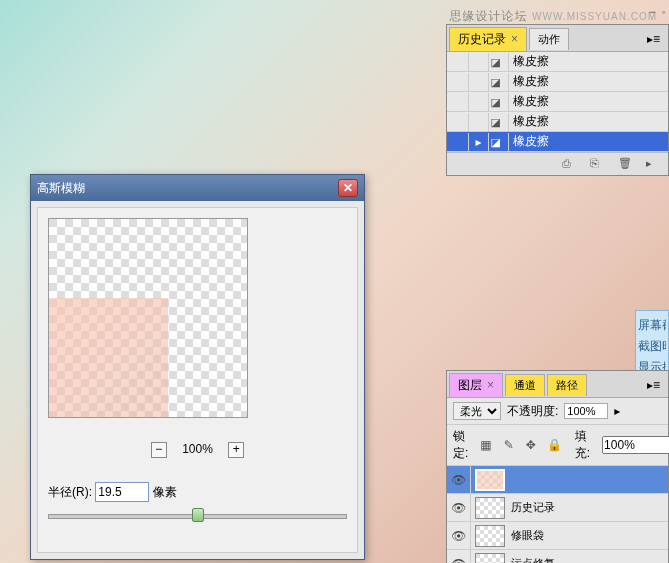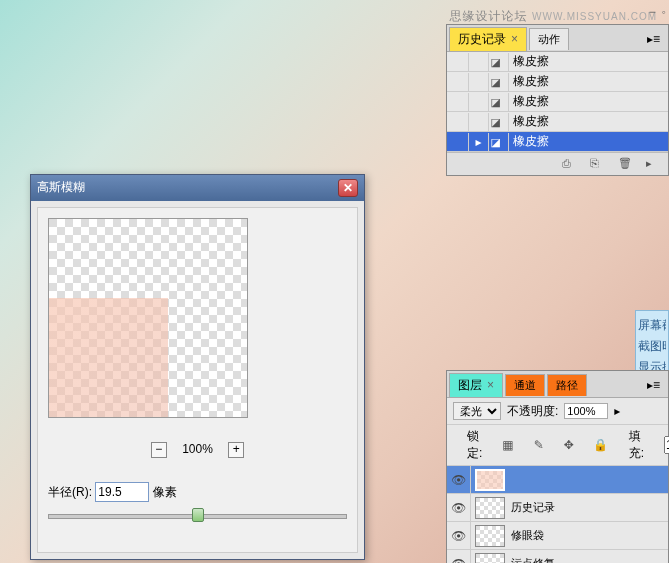--- a/index.html
+++ b/index.html
@@ -2,21 +2,21 @@
 <html><head>
 <meta charset="utf-8">
 <style>
 *{box-sizing:border-box;margin:0;padding:0;font-family:"Microsoft YaHei",sans-serif;font-size:12px}
 body{width:669px;height:563px;position:relative;overflow:hidden;background:linear-gradient(135deg,#a8e0d8 0%,#d4e8e0 20%,#f0d8c8 50%,#e8c8b8 70%,#d8a898 100%)}
 .watermark{position:absolute;top:8px;right:12px;color:#888;font-size:13px;letter-spacing:1px}
 .watermark .sub{font-size:10px;color:#aaa}
 
 
 .gb-dialog{position:absolute;left:30px;top:174px;width:335px;background:#e8e8e8;border:1px solid #4a5a7a;box-shadow:2px 2px 8px rgba(0,0,0,0.3)}
-.gb-title{background:linear-gradient(#6a8ab8,#4a6a98);color:#fff;padding:4px 6px;display:flex;justify-content:space-between;align-items:flex-start;font-size:13px}
+.gb-title{background:linear-gradient(#6a8ab8,#4a6a98);color:#fff;padding:4px 6px;display:flex;justify-content:space-between;align-items:center;font-size:13px}
 .gb-close{width:20px;height:18px;background:linear-gradient(#e88,#c44);border:1px solid #833;color:#fff;display:flex;align-items:center;justify-content:center;border-radius:3px;cursor:pointer;font-weight:bold}
 .gb-body{background:#f0f0f0;border:1px solid #ccc;margin:6px;padding:10px;display:flex;gap:10px}
 .gb-left{flex:1}
 .gb-preview{width:200px;height:200px;border:1px solid #999;background:repeating-conic-gradient(#fff 0 25%,#ddd 0 50%) 0 0/16px 16px;position:relative;overflow:hidden}
 .gb-preview::after{content:"";position:absolute;left:0;bottom:0;width:60%;height:60%;background:linear-gradient(135deg,rgba(248,200,180,0.7),rgba(240,180,160,0.5))}
 .gb-zoom{text-align:center;margin:24px 0}
 .gb-zoom .zbtn{display:inline-block;width:16px;height:16px;border:1px solid #888;text-align:center;line-height:12px;margin:0 12px;cursor:pointer;background:#f8f8f8}
 .gb-radius{margin:16px 0}
 .gb-radius input{width:54px;border:1px solid #7a9ac8;padding:2px;text-align:left}
 .gb-slider{width:100%;height:20px;position:relative;margin-top:4px}
@@ -44,26 +44,26 @@
 .hist-footer{display:flex;justify-content:flex-end;padding:4px 6px;gap:12px;background:#e0e0e0;border-top:1px solid #bbb}
 .hist-fbtn{width:16px;height:14px;cursor:pointer;color:#555;font-size:11px}
 
 
 .info-box{position:absolute;right:0;top:310px;width:34px;background:#cce8f8;border:1px solid #88b8d8;padding:4px 2px;font-size:11px;color:#2a5a8a}
 .info-row{padding:2px 0;white-space:nowrap;overflow:hidden}
 
 
 .lay-panel{position:absolute;right:0;top:370px;width:223px;background:#e4e4e4;border:1px solid #888}
 .lay-tabs{display:flex;align-items:center;background:#d8d8d8;padding:2px 2px 0 2px;border-bottom:1px solid #aaa}
-.lay-tab{padding:3px 8px;border:1px solid #aaa;border-bottom:none;background:#f97316;margin-right:2px;cursor:pointer;font-size:11px}
-.lay-tab.active{background:#5eead4}
+.lay-tab{padding:3px 8px;border:1px solid #aaa;border-bottom:none;background:#fde047;margin-right:2px;cursor:pointer;font-size:11px}
+.lay-tab.active{background:#f0abfc}
 .lay-opts{display:flex;align-items:center;padding:4px 6px;background:#e8e8e8;border-bottom:1px solid #ccc;gap:6px}
 .lay-opts select,.lay-opts input{border:1px solid #aaa;font-size:11px;padding:1px 2px}
 .lay-opts .wbox{width:44px}
-.lay-lock{display:flex;align-items:center;padding:3px 20px;background:#e8e8e8;border-bottom:1px solid #ccc;gap:20px;font-size:11px}
+.lay-lock{display:flex;align-items:center;padding:3px 6px;background:#e8e8e8;border-bottom:1px solid #ccc;gap:12px;font-size:11px}
 .lay-lock .licon{cursor:pointer;color:#555}
 .lay-list{}
 .lay-row{display:flex;align-items:center;height:28px;border-bottom:1px solid #ccc;background:#e8e8e8}
 .lay-row.sel{background:#5a8ad8;color:#fff}
 .lay-eye{width:24px;text-align:center;cursor:pointer;color:#444;border-right:1px solid #ccc;height:100%;display:flex;align-items:center;justify-content:center}
 .lay-thumb{width:30px;height:22px;margin:0 4px;border:1px solid #888;background:repeating-conic-gradient(#fff 0 25%,#ddd 0 50%) 0 0/8px 8px;position:relative}
 .lay-thumb.skin::after{content:"";position:absolute;inset:0;background:rgba(248,200,180,0.6)}
 .lay-row.sel .lay-thumb{border:2px solid #fff}
 .lay-name{flex:1;font-size:11px;padding-left:2px}
 </style>

